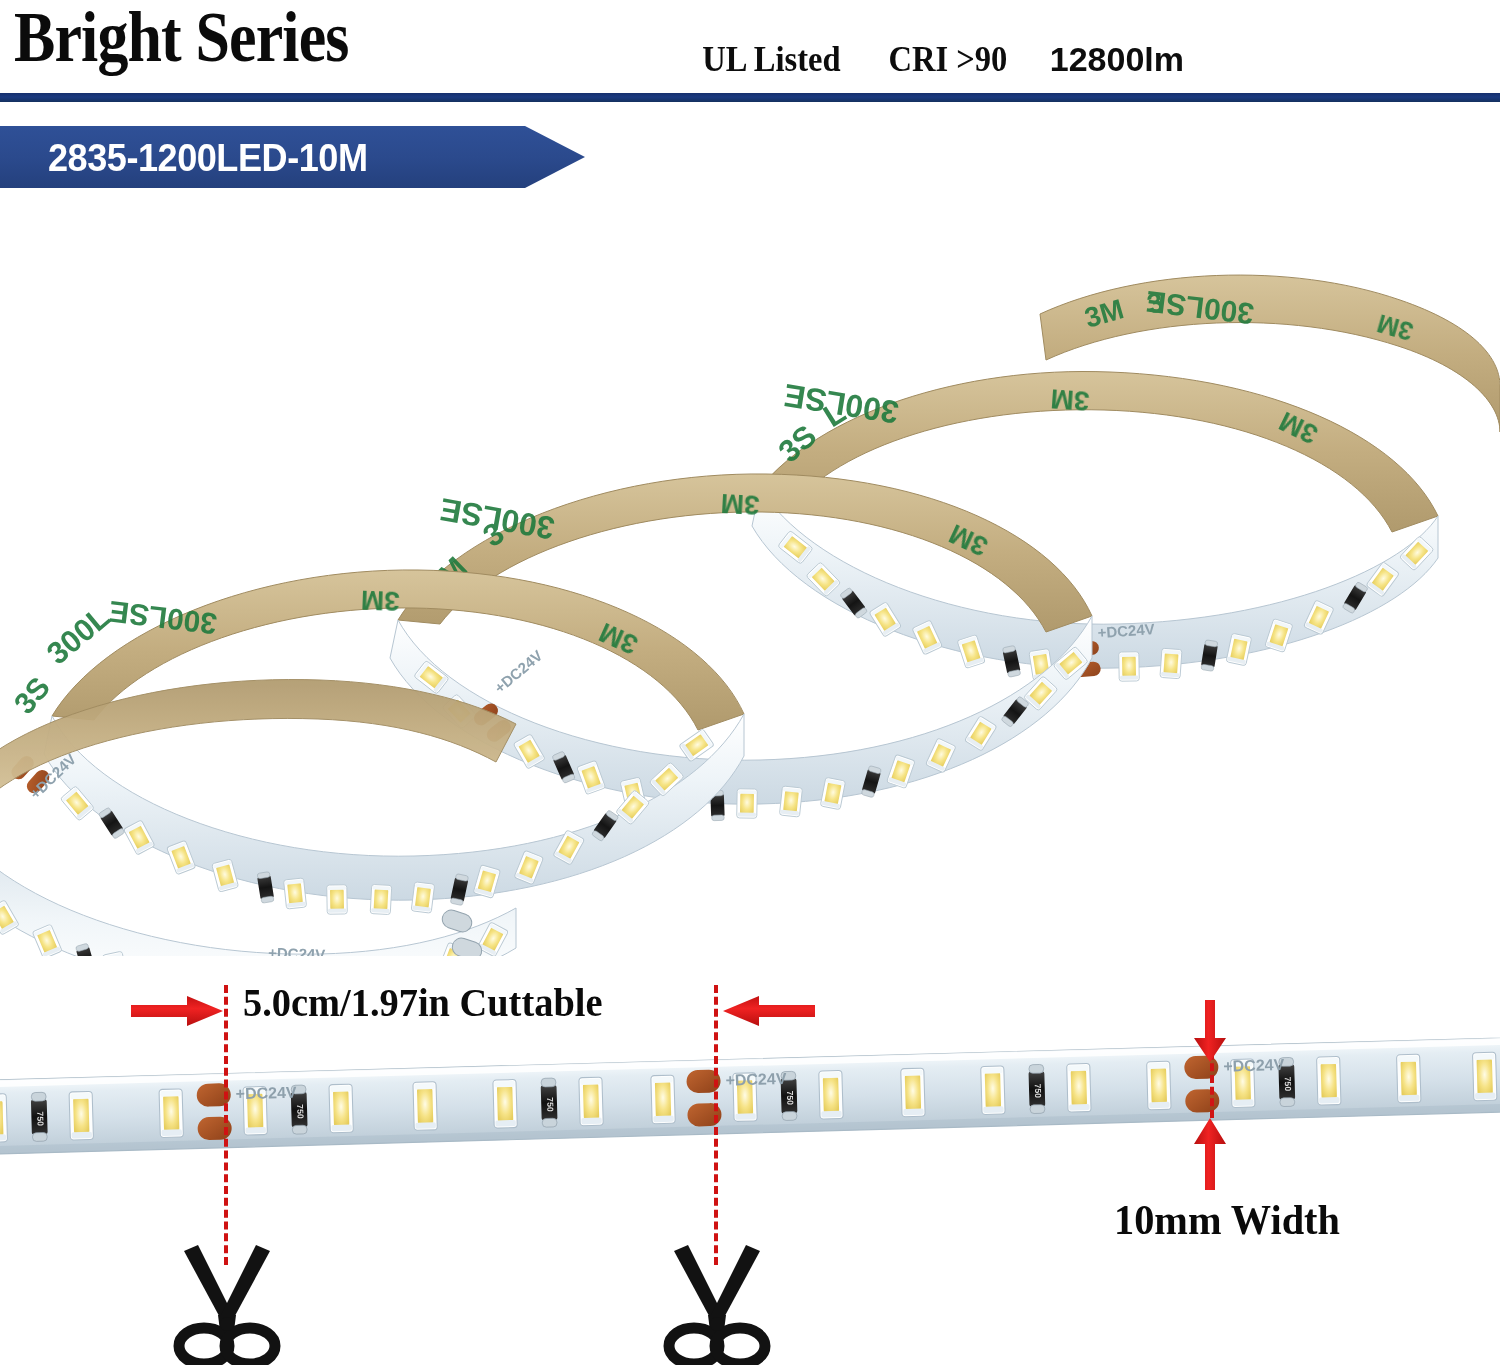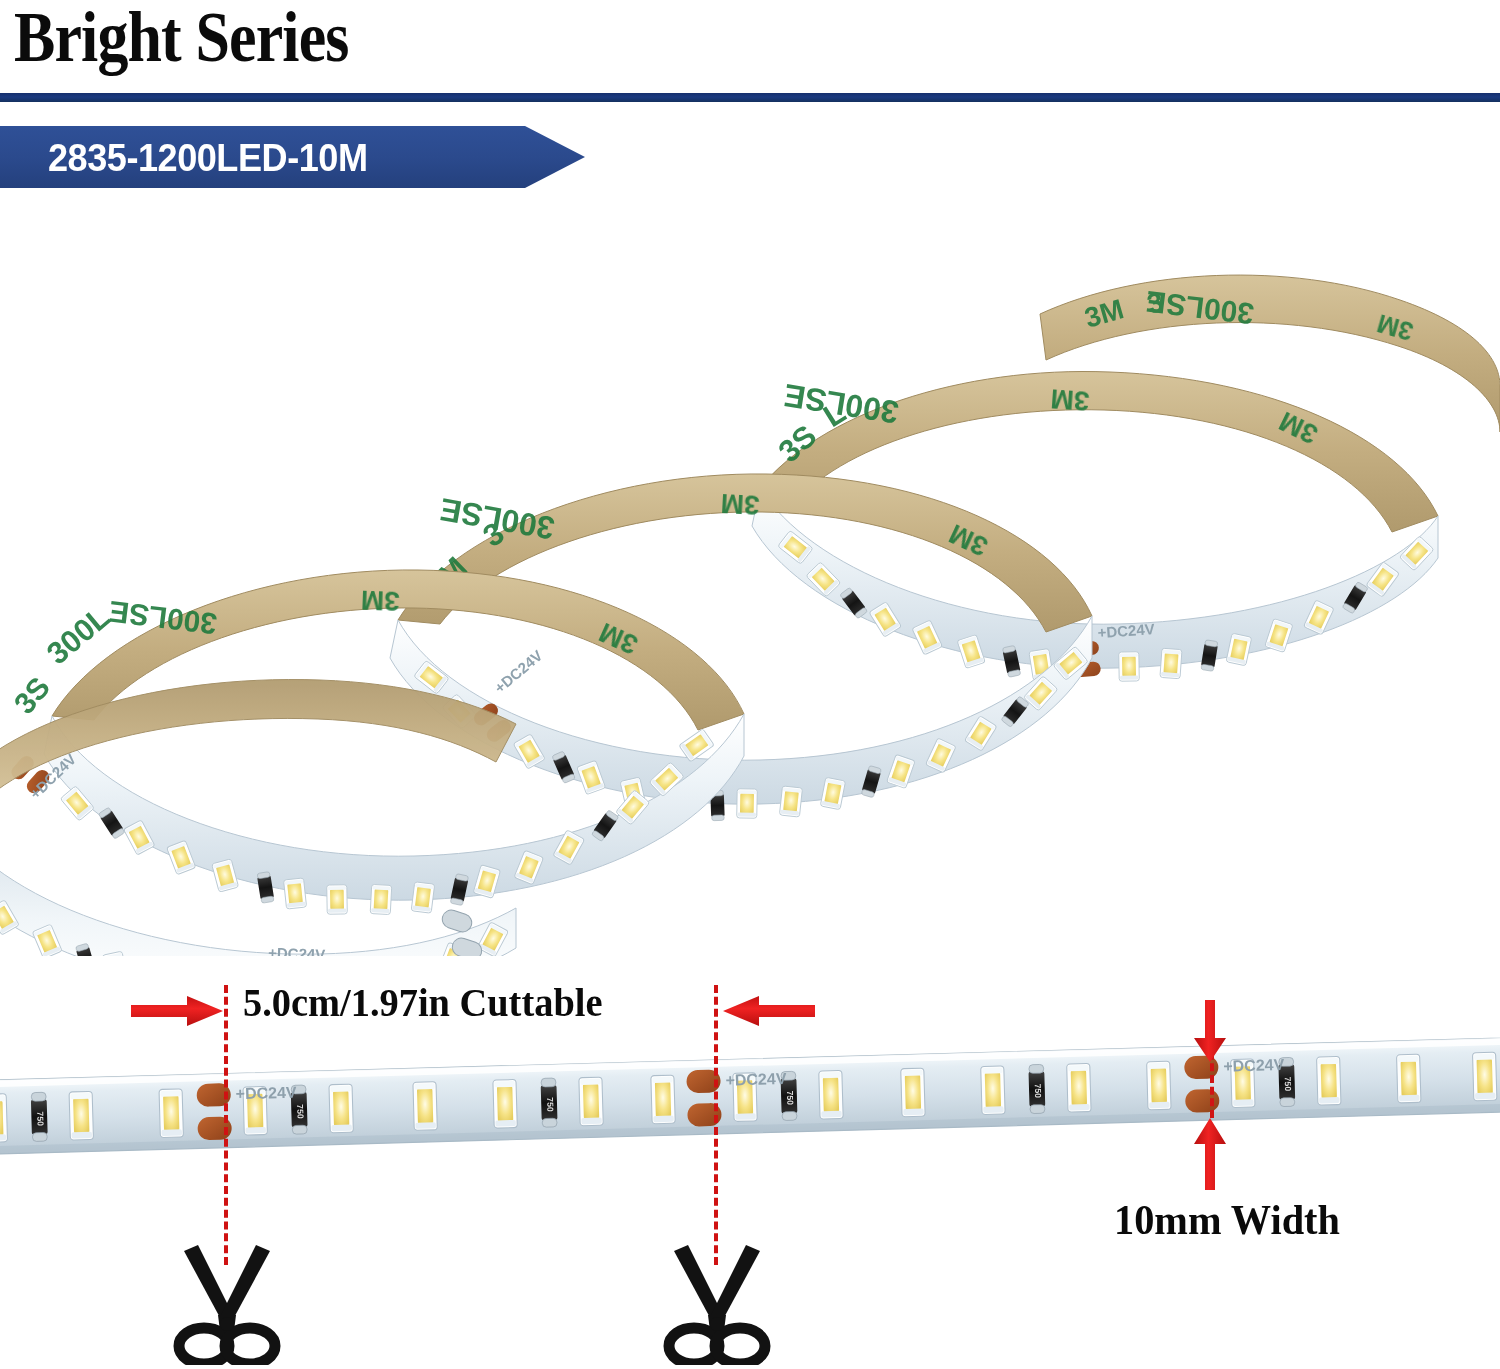--- a/index.html
+++ b/index.html
@@ -61,20 +61,27 @@
   
   .scissors{position:absolute;width:118px;height:120px;}
   #scissors-1{left:168px;top:1245px;}
   #scissors-2{left:658px;top:1245px;}
 </style>
 </head>
 <body>
 
 <div id="header">
   <div id="series-title">Bright Series</div>
+  <div id="header-specs">
+    <span class="spec">UL Listed</span>
+    <span class="sp-gap"></span>
+    <span class="spec">CRI &gt;90</span>
+    <span class="sp-gap"></span>
+    <span class="lm">12800lm</span>
+  </div>
   <div id="divider"></div>
 </div>
 
 <div id="banner-wrap">
   <div id="banner"></div>
   <div id="banner-label">2835-1200LED-10M</div>
 </div>
 
 <div id="coil-photo">
 <svg id="coil-svg" width="1500" height="760" viewBox="0 0 1500 760">

